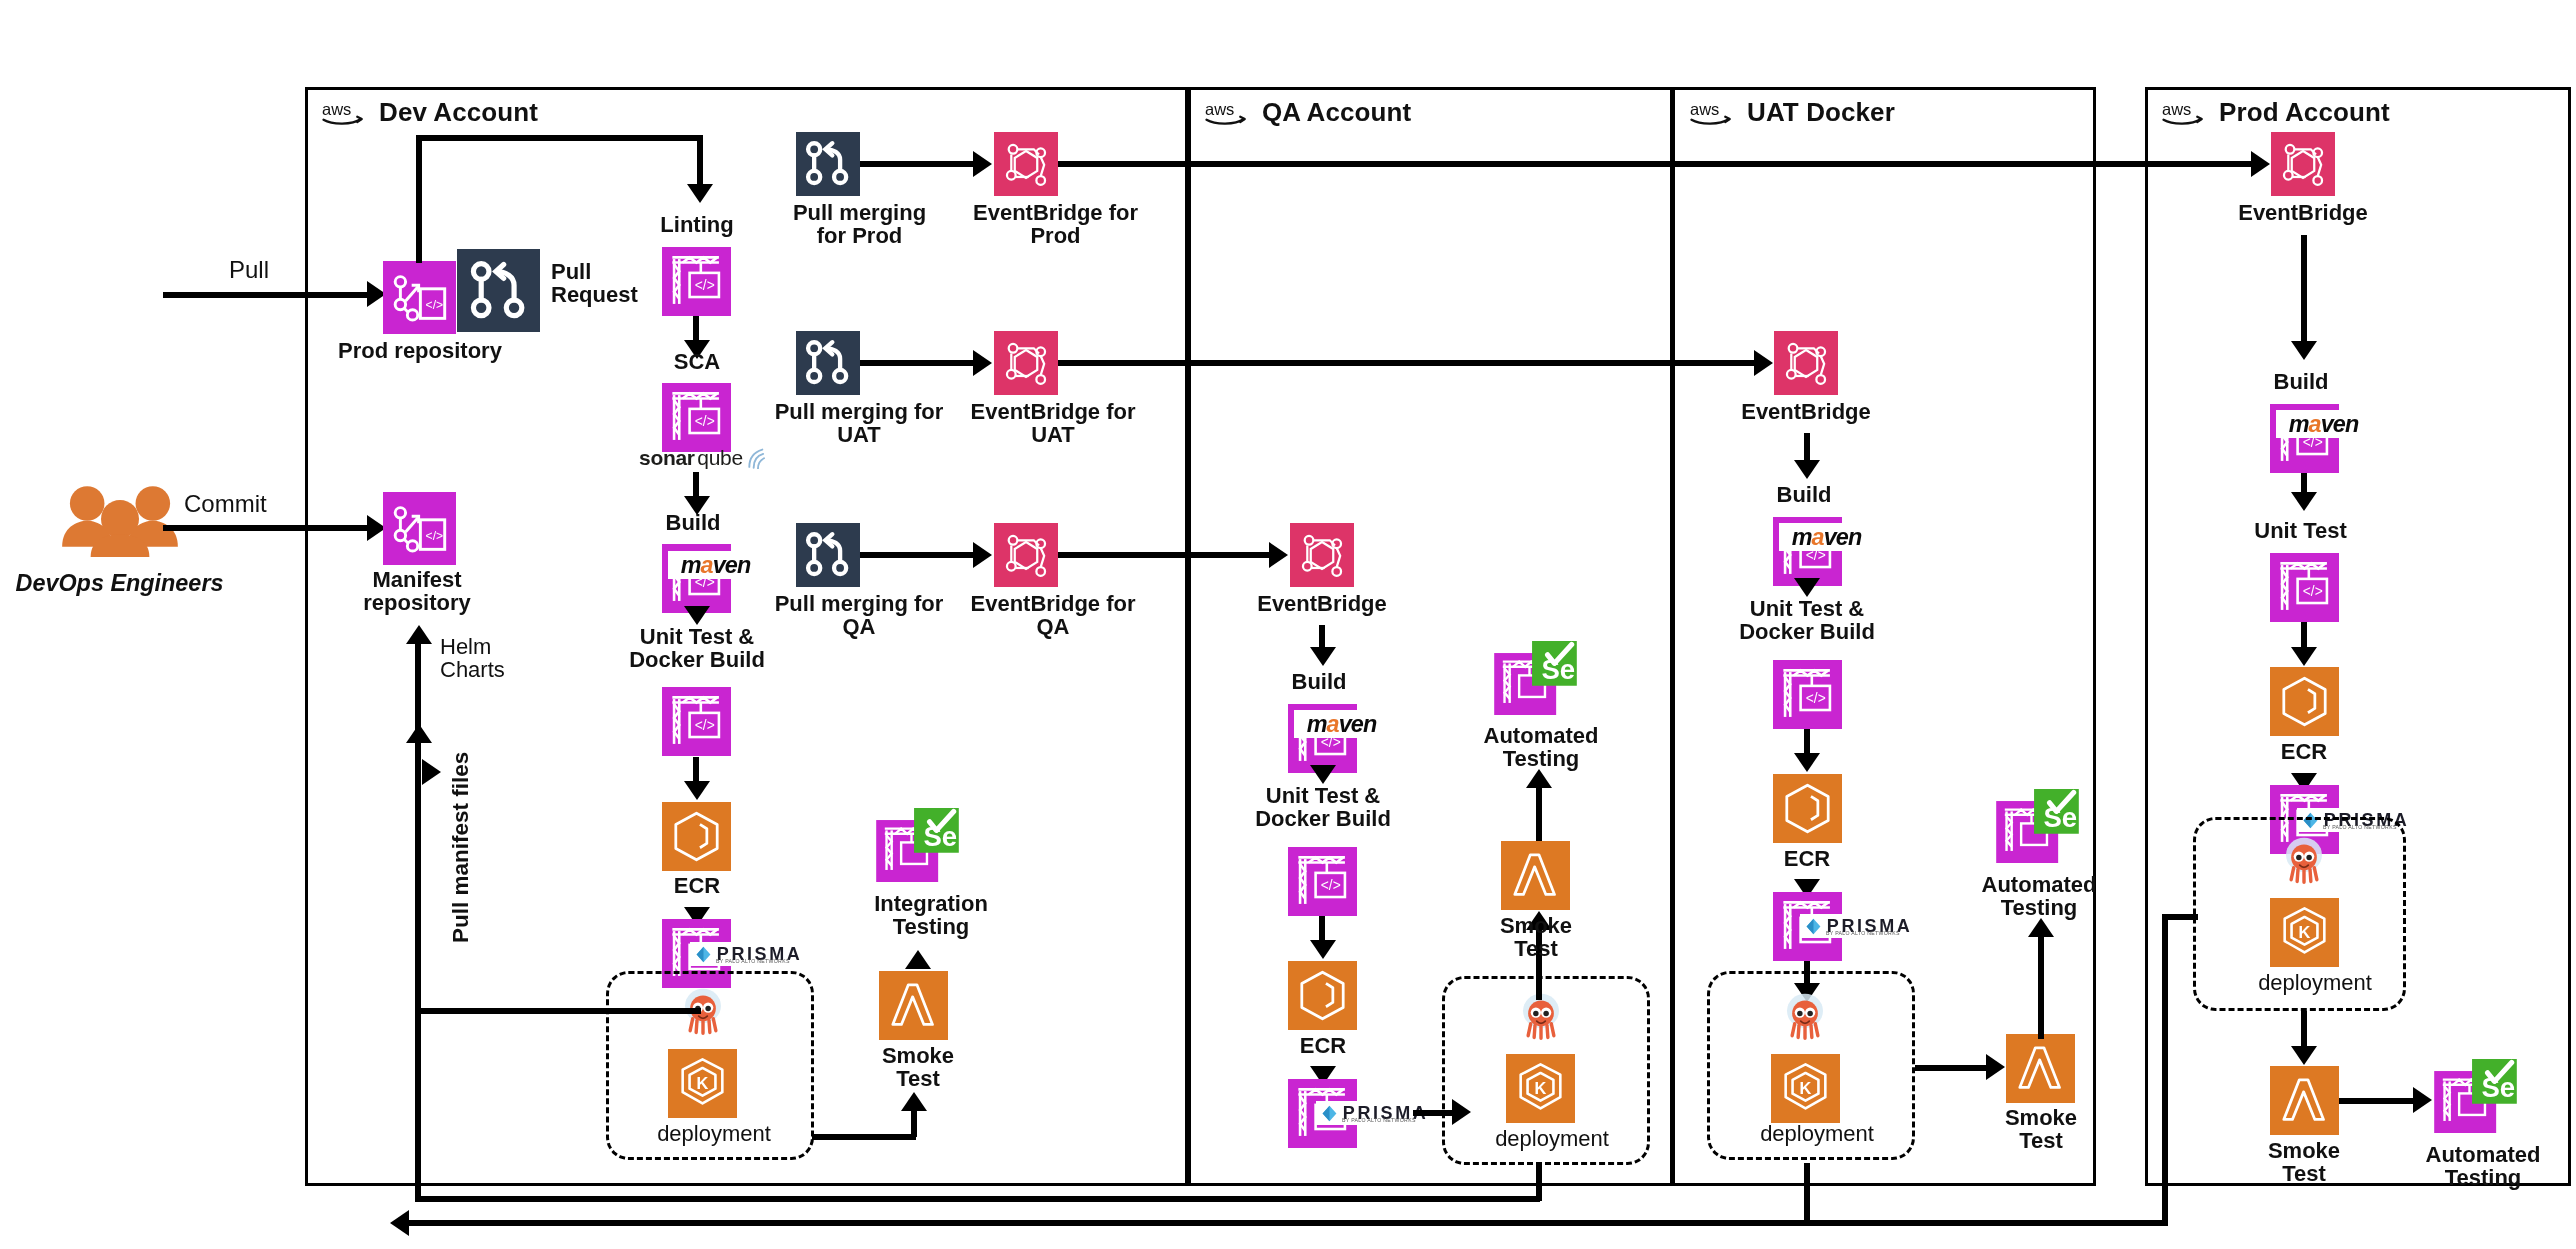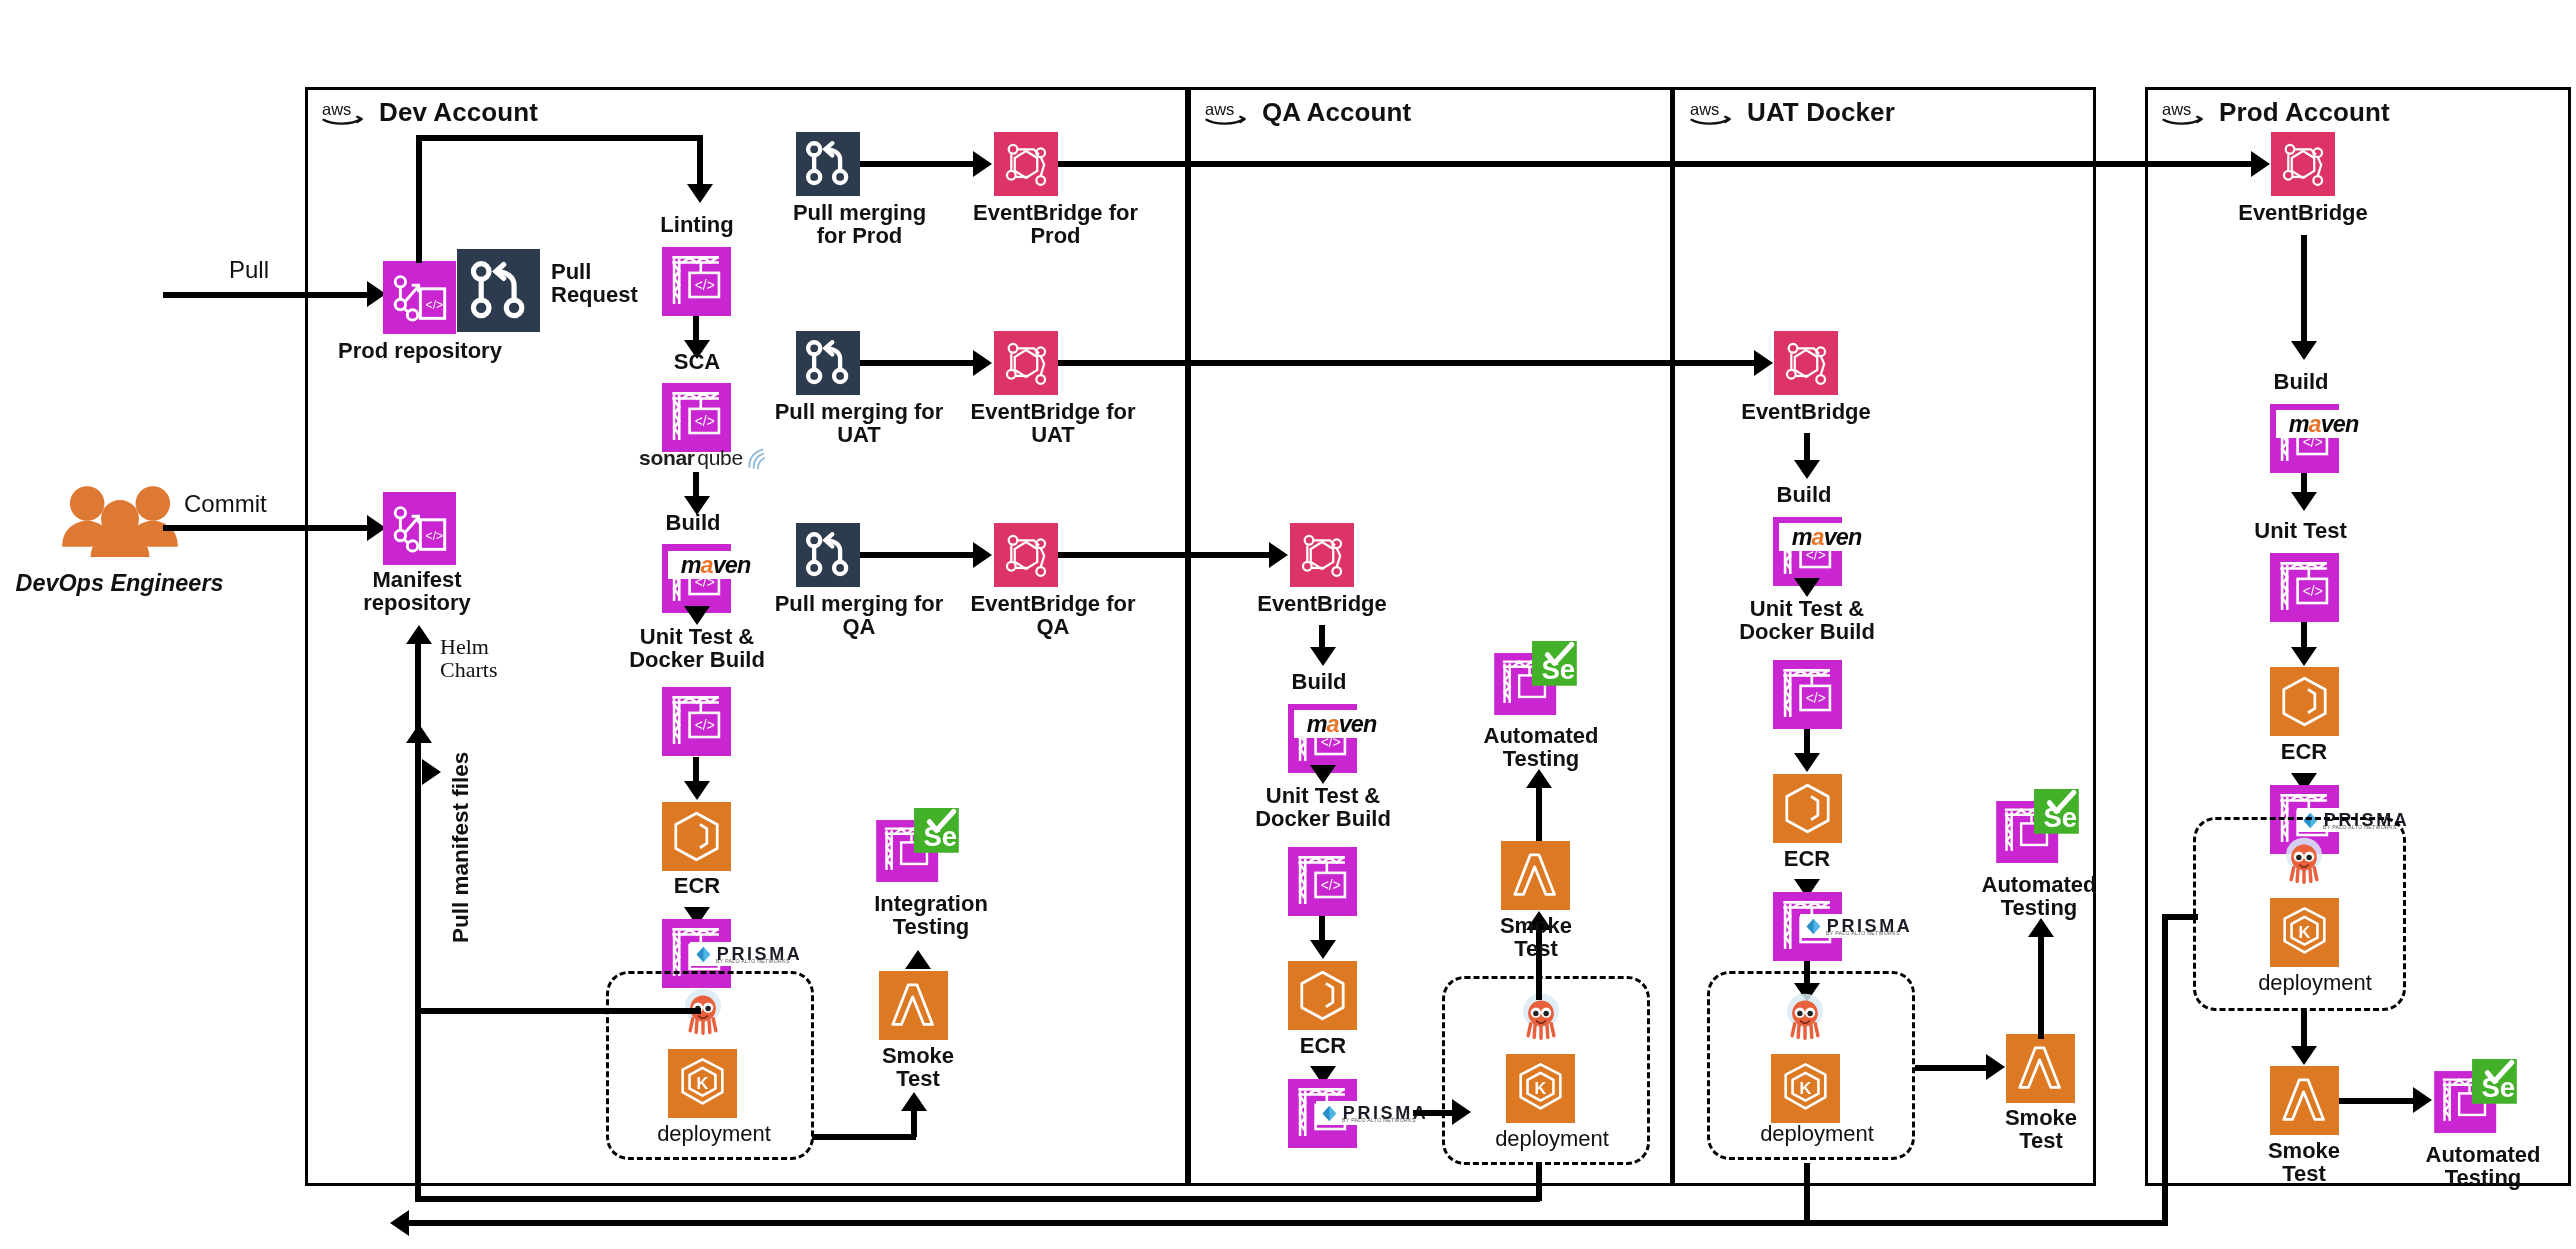--- a/index.html
+++ b/index.html
@@ -182,21 +182,21 @@
       </g>
           <text x="49" y="55" font-family="Liberation Sans, sans-serif" font-size="14" fill="#fff">&lt;/&gt;</text>
         </svg>
     </span>
   </div>
   <span class="lbl-abs" style="left:348px;top:568px;width:138px;">Manifest
 repository</span>
 
   <div class="ln vl" style="left:415px;top:642px;height:554px;"></div>
   <div class="arw arw-u" style="left:406px;top:625px;"></div>
-  <span class="lbl-abs lbl-reg" style="left:440px;top:635px;width:113px;text-align:left;font-family:Liberation Serif, serif;">Helm
+  <span class="lbl-abs lbl-reg" style="left:440px;top:635px;width:113px;text-align:left;">Helm
 Charts</span>
   <div class="arw arw-u" style="left:406px;top:724px;"></div>
   <span class="vert-lbl" style="left:448px;top:943px;">Pull manifest files</span>
   <div class="arw arw-r" style="left:422px;top:759px;"></div>
 
   <span class="lbl-abs" style="left:628px;top:213px;width:138px;">Linting</span>
   <div class="node" style="left:662px;top:247px;width:69px;">
     <span class="tile" style="width:69px;height:69px;background:#C925D1;">
       <svg viewBox="0 0 80 80">
           <g stroke="#fff" stroke-width="3" fill="none">

